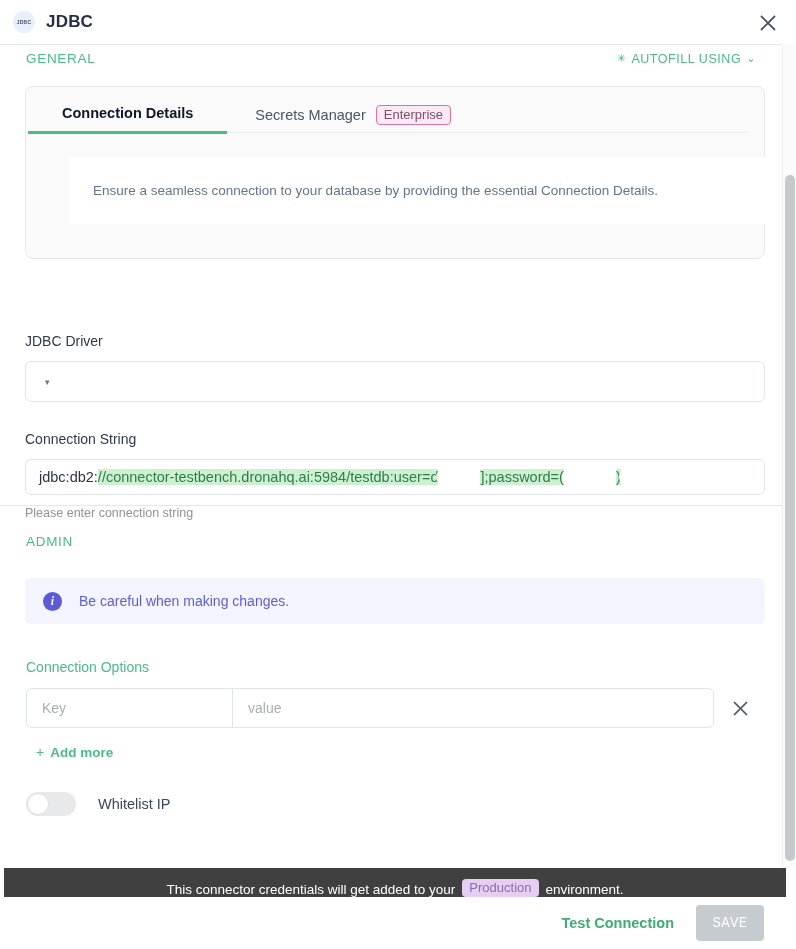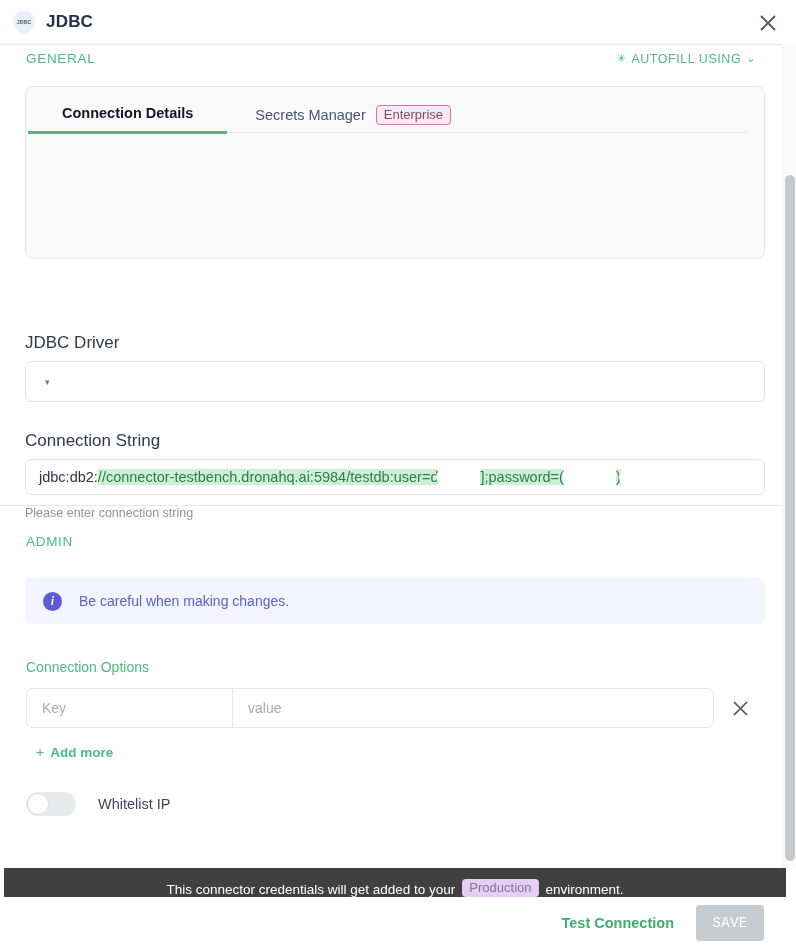--- a/index.html
+++ b/index.html
@@ -166,21 +166,21 @@
     height: 67px;
     background: #ffffff;
     display: flex;
     align-items: center;
     padding-left: 24px;
   }
   .card-info-text { font-size: 13.5px; color: #64748b; }
 
   
   .field-label {
-    font-size: 17px;
+    font-size: 14px;
     color: #2f3a4a;
   }
   .lbl-driver { position: absolute; top: 288px; left: 25px; }
   .select-box {
     position: absolute;
     top: 316px; left: 25px;
     width: 740px;
     height: 41px;
     border: 1px solid #e2e5e8;
     border-radius: 6px;
@@ -430,20 +430,23 @@
     </div>
 
     <div class="card">
       <div class="tabs">
         <div class="tab active">Connection Details</div>
         <div class="tab-sm">
           <span class="tab" style="margin:0;padding:0;">Secrets Manager</span>
           <span class="badge-ent">Enterprise</span>
         </div>
       </div>
+      <div class="card-info">
+        <span class="card-info-text">Ensure a seamless connection to your database by providing the essential Connection Details.</span>
+      </div>
     </div>
 
     <div class="field-label lbl-driver">JDBC Driver</div>
     <div class="select-box">
       <span class="caret">▾</span>
     </div>
 
     <div class="field-label lbl-conn">Connection String</div>
     <div class="conn-input">
       <span class="conn-plain">jdbc:db2:</span>

